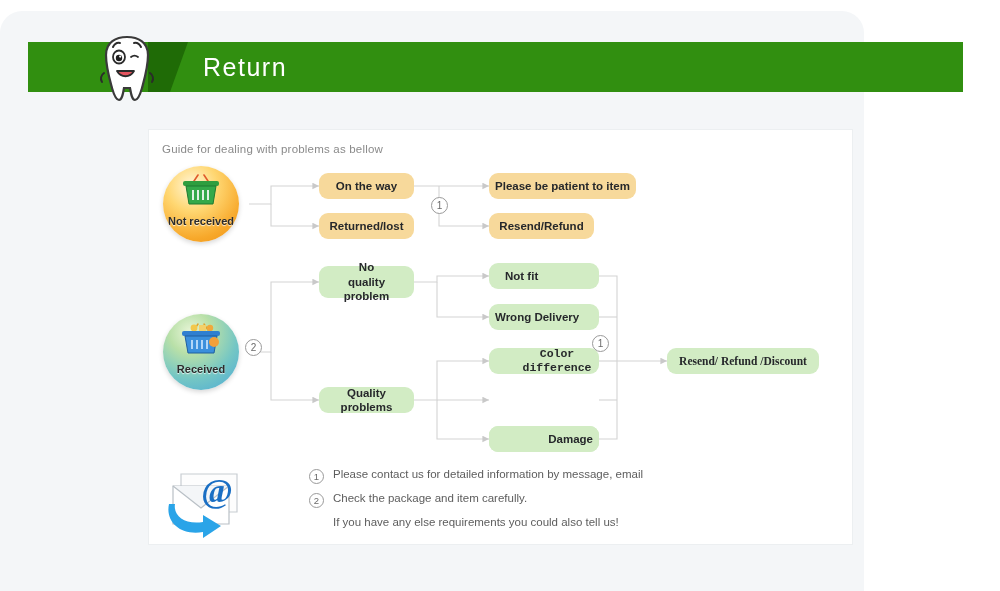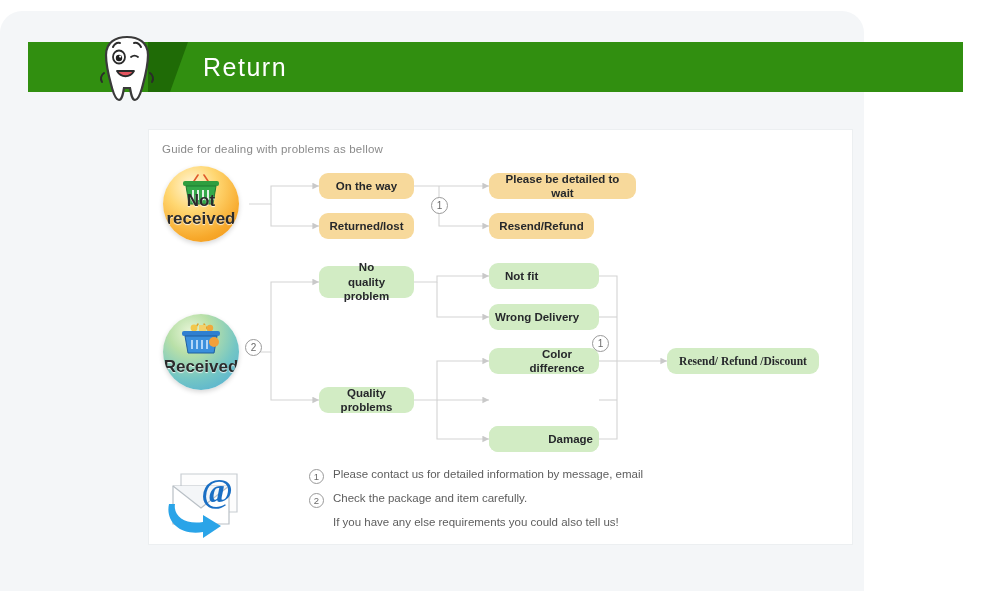--- a/index.html
+++ b/index.html
@@ -97,21 +97,21 @@
     justify-content: flex-end;
     text-align: center;
     font-weight: 700;
     line-height: 1.05;
     overflow: hidden;
   }
   .bubble-label {
     position: relative;
     z-index: 3;
     padding-bottom: 14px;
-    font-size: 17px;
+    font-size: 11px;
     color: #2b2b2b;
     text-shadow: 0 1px 1px rgba(255,255,255,.85);
   }
   .bubble.notrecv {
     background: radial-gradient(circle at 38% 26%, #fff6d8 0%, #ffd772 34%, #f7a82a 72%, #ef8f12 100%);
     box-shadow: 0 2px 5px rgba(0,0,0,.16);
   }
   .bubble.recv {
     background: radial-gradient(circle at 36% 24%, #e8f5d8 0%, #b9e0a8 28%, #74c6c4 62%, #4aa8d8 100%);
     box-shadow: 0 2px 5px rgba(0,0,0,.16);
@@ -244,21 +244,21 @@
     </div>
 
     <div class="node orange" style="left:170px; top:43px; width:95px; height:26px;">
       <span>On the way</span>
     </div>
     <div class="node orange" style="left:170px; top:83px; width:95px; height:26px;">
       <span>Returned/lost</span>
     </div>
 
     <div class="node orange" style="left:340px; top:43px; width:147px; height:26px;">
-      <span>Please be detailed to wait</span>
+      <span>Please be patient to item</span>
     </div>
     <div class="node orange" style="left:340px; top:83px; width:105px; height:26px;">
       <span>Resend/Refund</span>
     </div>
 
     <div class="marker" style="left:282px; top:67px;">1</div>
 
     <div class="bubble recv" style="left:14px; top:184px;">
       <svg class="bubble-icon" width="42" height="34" viewBox="0 0 42 34">
         <path d="M14 8 L18 2 M28 8 L24 2" stroke="#e0a22b" stroke-width="1.5" fill="none" stroke-linecap="round"></path>
@@ -287,21 +287,21 @@
     <div class="node green" style="left:170px; top:257px; width:95px; height:26px;">
       <span>Quality problems</span>
     </div>
 
     <div class="node green" style="left:340px; top:133px; width:110px; height:26px; justify-content:flex-start; padding-left:16px;">
       <span>Not fit</span>
     </div>
     <div class="node green" style="left:340px; top:174px; width:110px; height:26px; justify-content:flex-start; ">
       <span>Wrong Delivery</span>
     </div>
-    <div class="node green" style="left:340px; top:218px; width:110px; height:26px; justify-content:flex-start; padding-left:32px;">
+    <div class="node green" style="left:340px; top:218px; width:110px; height:26px; justify-content:flex-start; padding-left:32px;font-family:Liberation Mono, monospace;">
       <span>Color difference</span>
     </div>
     <div class="node green" style="left:340px; top:257px; width:110px; height:26px; justify-content:flex-start; padding-left:16px;margin-top:39px;">
       <span>Quality defect</span>
     </div>
     <div class="node green" style="left:340px; top:296px; width:110px; height:26px; justify-content:flex-end; padding-left:16px;">
       <span>Damage</span>
     </div>
 
     <div class="marker" style="left:443px; top:205px;">1</div>

